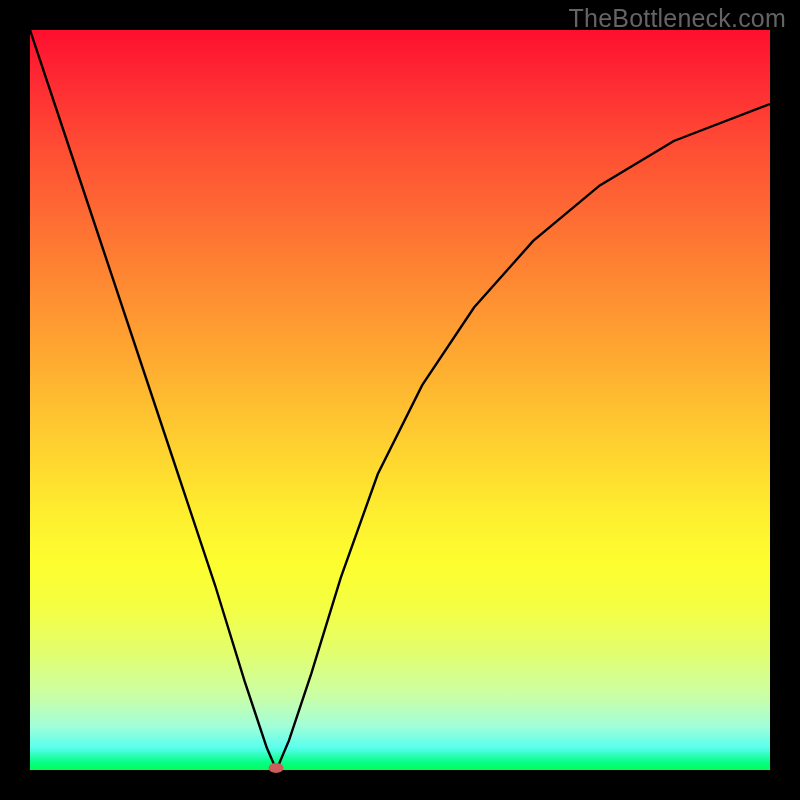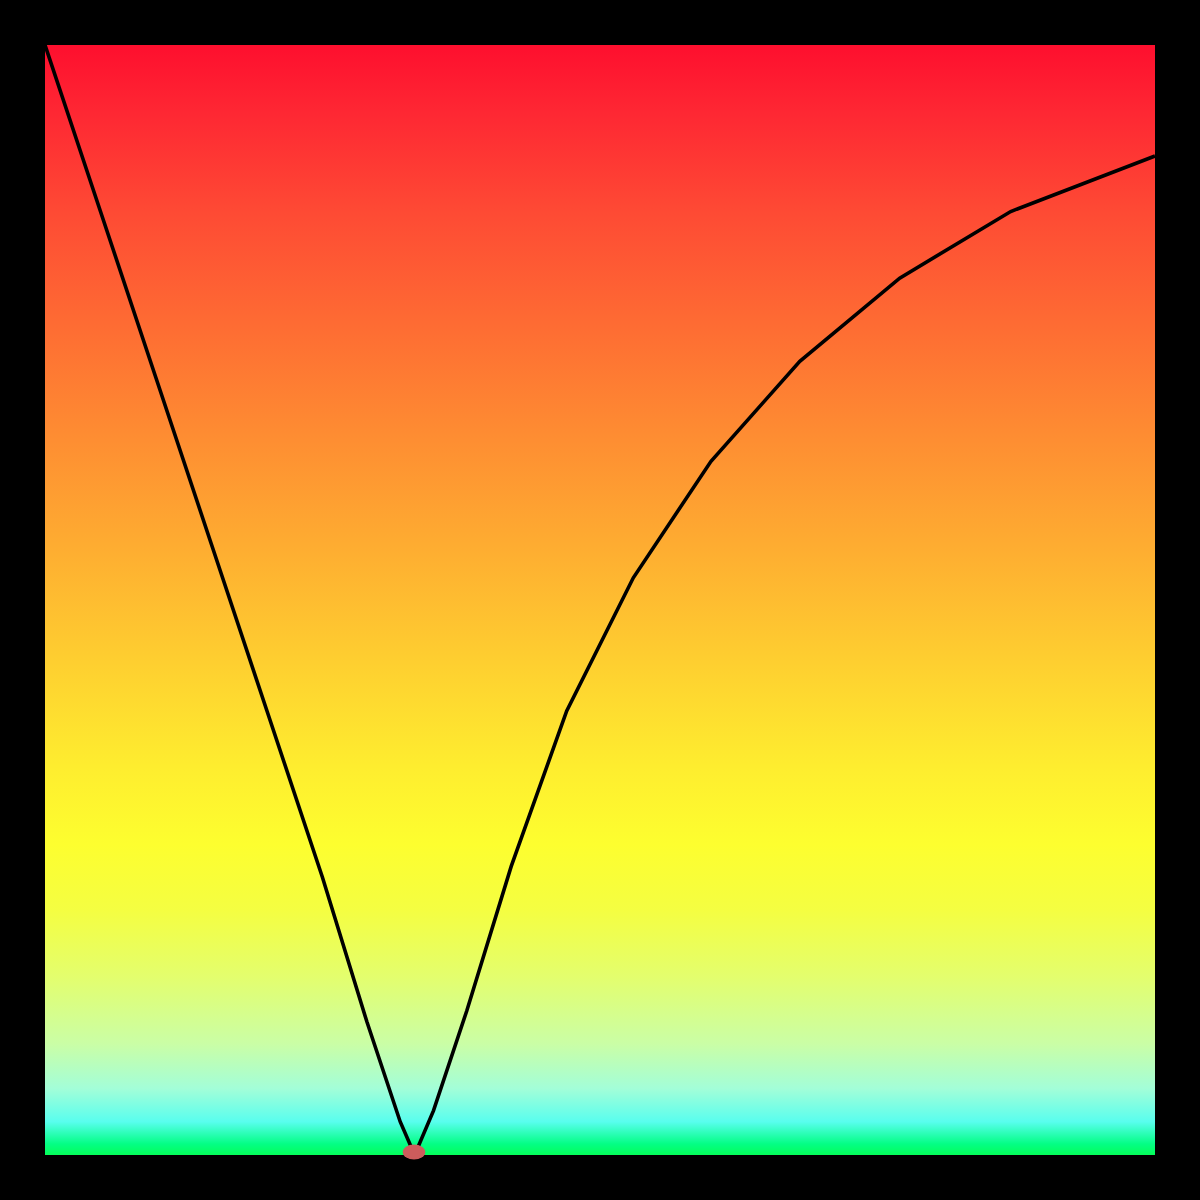--- a/index.html
+++ b/index.html
@@ -69,20 +69,21 @@
     border-radius: 50%;
     transform: translate(-50%, -50%);
     z-index: 5;
   }
 </style>
 </head>
 <body>
 
 <div class="frame">
 
+  <div class="watermark">TheBottleneck.com</div>
 
   <div class="plot-area">
     <svg class="plot-svg" viewBox="0 0 740 740" preserveAspectRatio="none">
       <path id="curve-path" d="M 0.00 0.00 L 37.00 111.00 L 74.00 222.00 L 111.00 333.00 L 148.00 444.00 L 185.00 555.00 L 214.60 651.20 L 236.80 717.80 L 246.42 740.00 L 259.00 710.40 L 281.20 643.80 L 310.80 547.60 L 347.80 444.00 L 392.20 355.20 L 444.00 277.50 L 503.20 210.90 L 569.80 155.40 L 643.80 111.00 L 740.00 74.00 " fill="none" stroke="#000000" stroke-width="2.4"></path>
     </svg>
     <div id="marker" class="marker" style="left: 246.42px; top: 737.78px; background: rgb(205, 92, 92);"></div>
   </div>
 
 </div>
 

